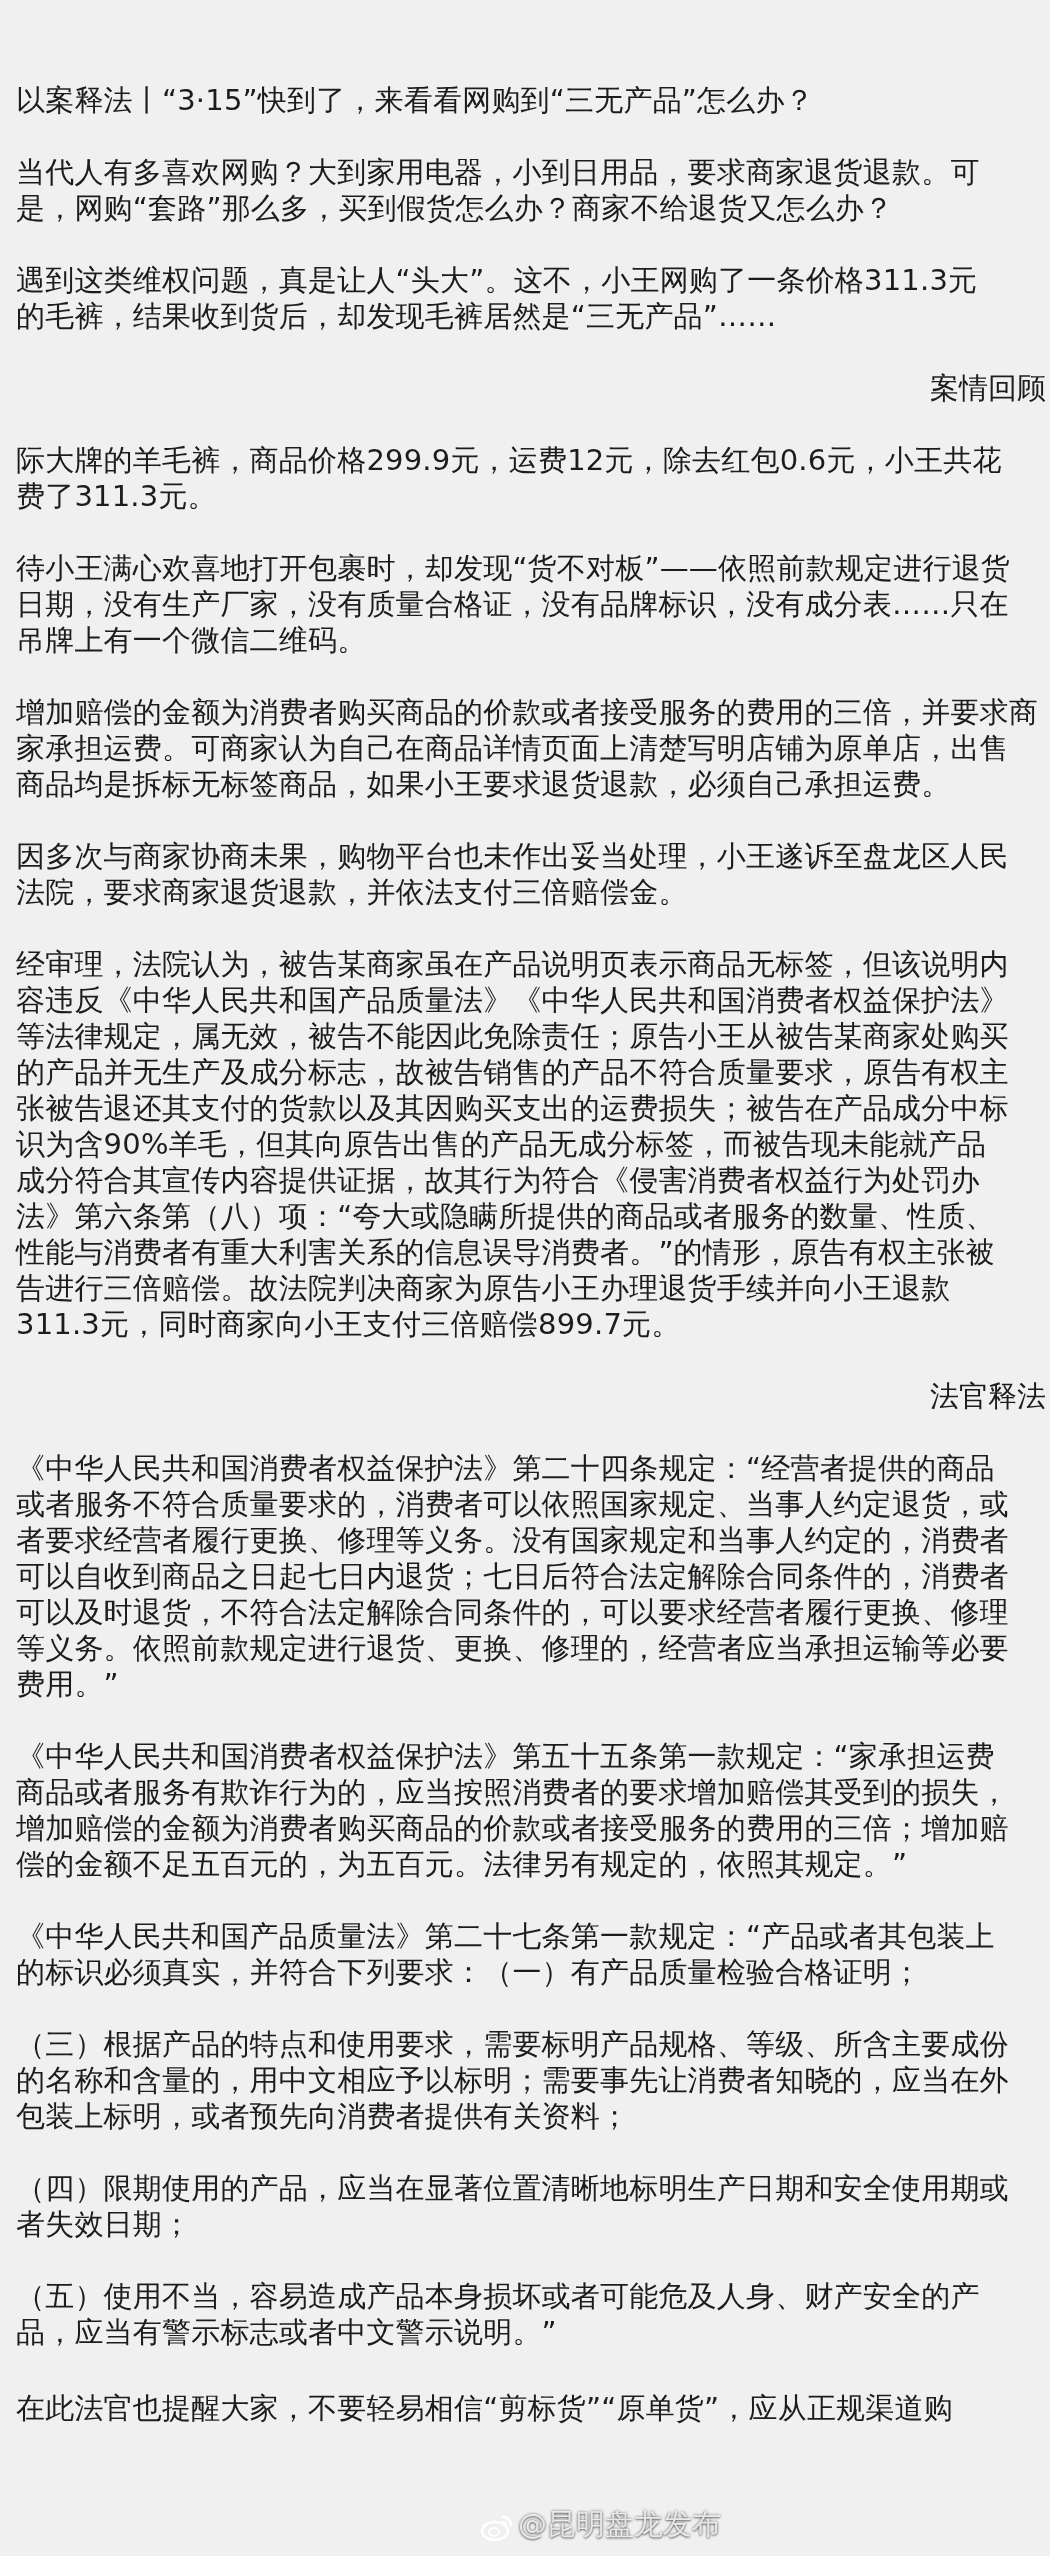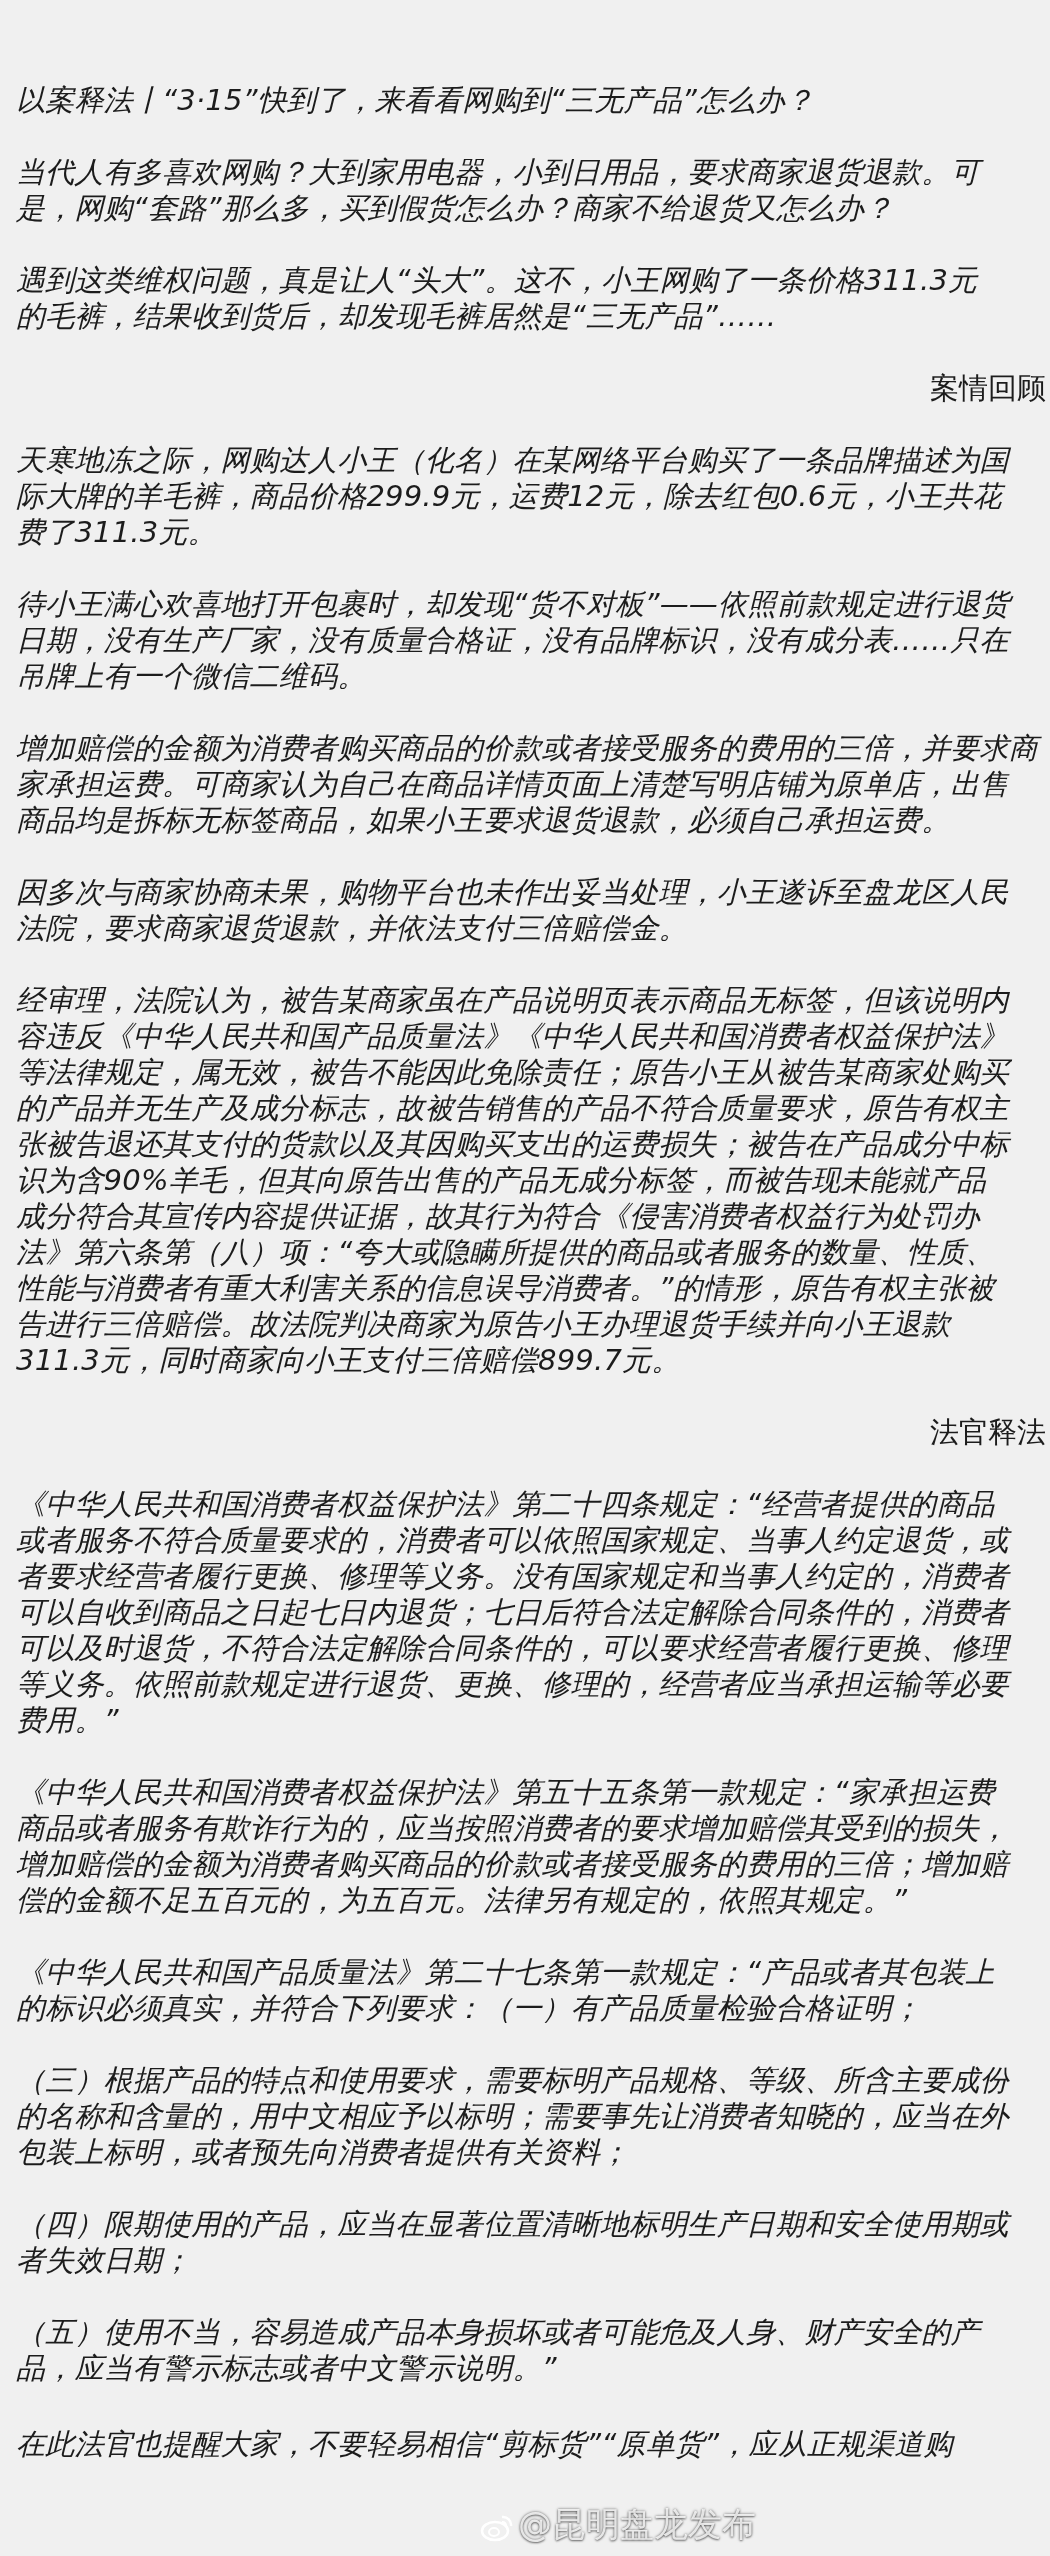--- a/index.html
+++ b/index.html
@@ -17,28 +17,28 @@
     left: 16px;
     top: 82px;
     width: 1030px;
   }
   .para {
     font-size: 29px;
     line-height: 36px;
     margin: 0 0 36px 0;
     letter-spacing: 0.2px;
   }
-  .line { display: block; white-space: nowrap; font-style: italic; }
+  .line { display: block; white-space: nowrap; }
   .heading { font-size: 29px; line-height: 36px; margin: 0 0 36px 0; text-align: right; }
   .gap-lg { margin-bottom: 40px; }
   .watermark {
     position: absolute;
     left: 480px;
     top: 2506px;
-    font-size: 34px;
+    font-size: 29px;
     line-height: 36px;
     color: rgba(255,255,255,0.82);
     text-shadow: 0 0 3px rgba(0,0,0,0.55), 0 1px 2px rgba(0,0,0,0.4);
     white-space: nowrap;
     display: flex;
     align-items: flex-end;
     gap: 4px;
   }
   .weibo-icon {
     width: 34px; height: 30px;
@@ -58,21 +58,20 @@
     <span class="line">是，网购“套路”那么多，买到假货怎么办？商家不给退货又怎么办？</span>
   </p>
   <p class="para">
     <span class="line">遇到这类维权问题，真是让人“头大”。这不，小王网购了一条价格311.3元</span>
     <span class="line">的毛裤，结果收到货后，却发现毛裤居然是“三无产品”……</span>
   </p>
 
   <p class="heading">案情回顾</p>
 
   <p class="para">
-    <span class="line">天寒地冻之际，网购达人小王（化名）在某网络平台购买了一条品牌描述为国</span>
     <span class="line">际大牌的羊毛裤，商品价格299.9元，运费12元，除去红包0.6元，小王共花</span>
     <span class="line">费了311.3元。</span>
   </p>
   <p class="para">
     <span class="line">待小王满心欢喜地打开包裹时，却发现“货不对板”——依照前款规定进行退货</span>
     <span class="line">日期，没有生产厂家，没有质量合格证，没有品牌标识，没有成分表……只在</span>
     <span class="line">吊牌上有一个微信二维码。</span>
   </p>
   <p class="para">
     <span class="line">增加赔偿的金额为消费者购买商品的价款或者接受服务的费用的三倍，并要求商</span>

